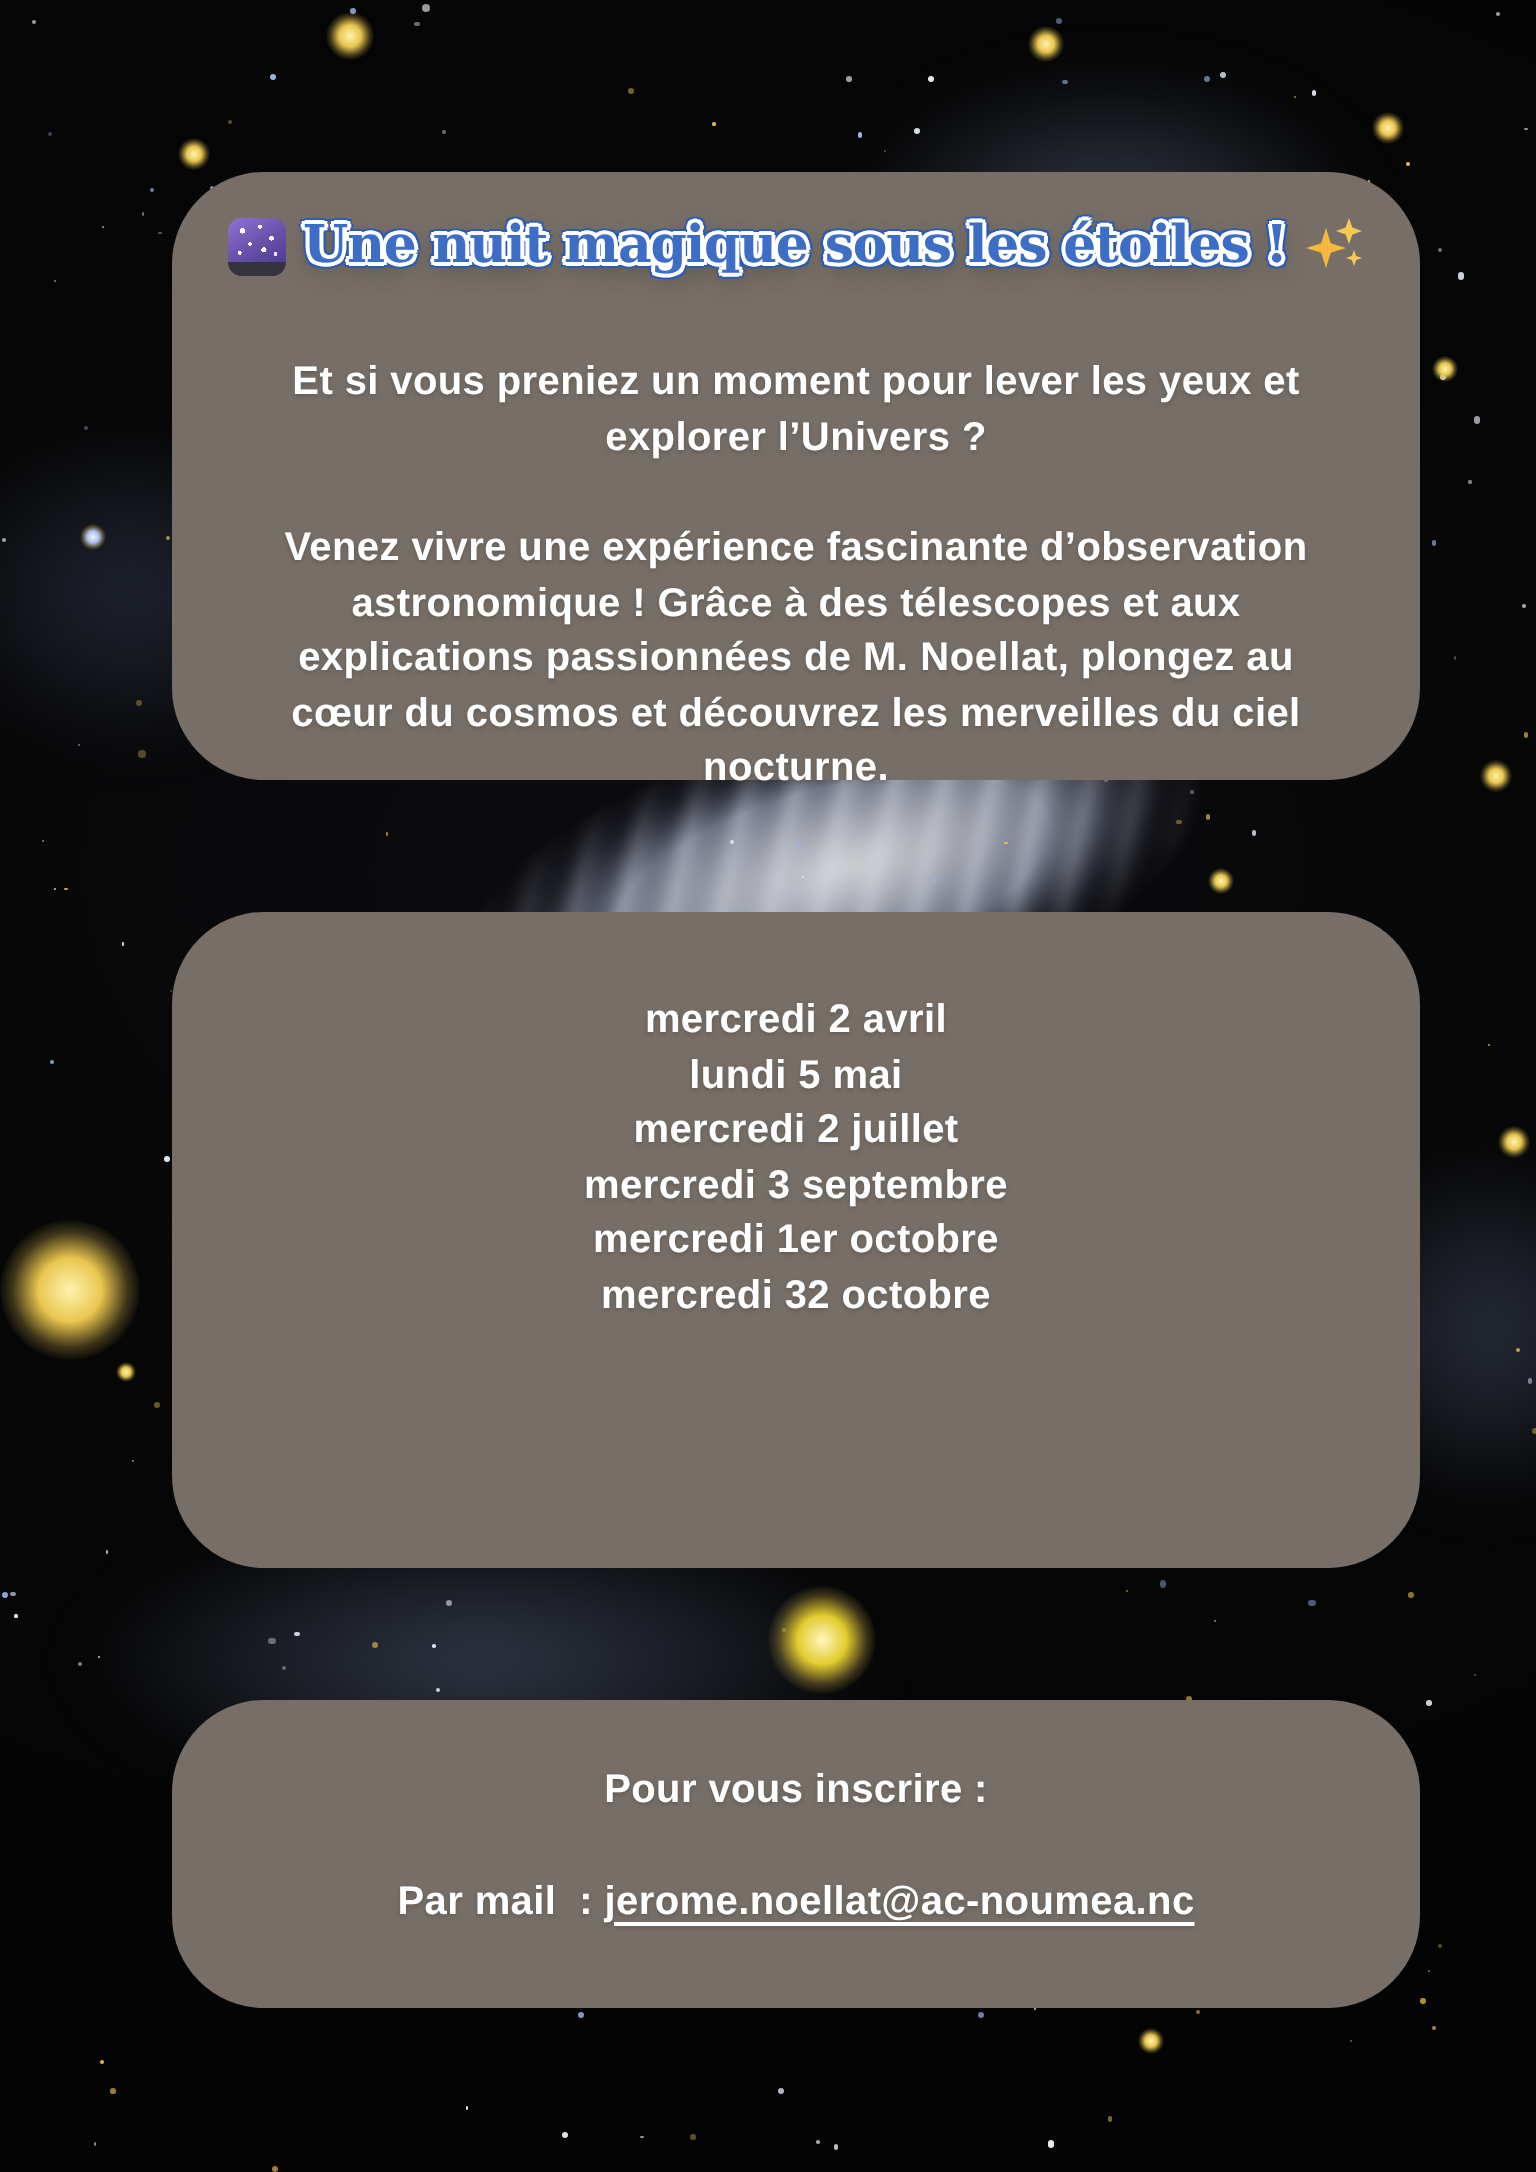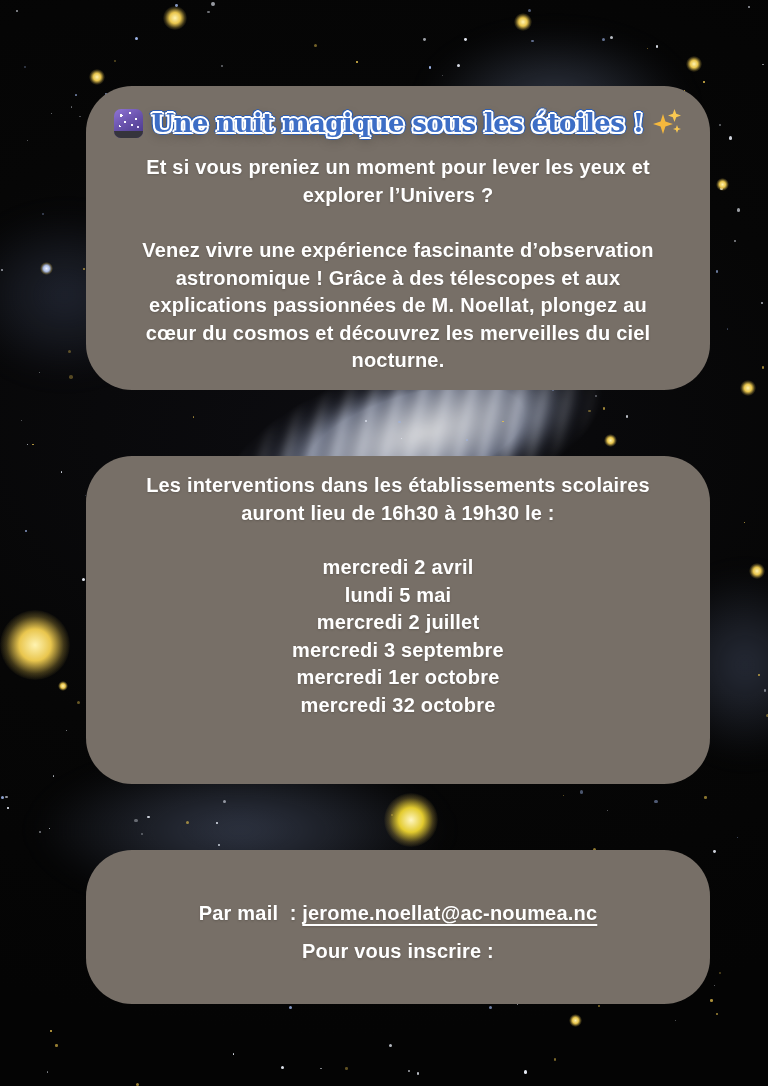--- a/index.html
+++ b/index.html
@@ -109,21 +109,21 @@
   }
   .emoji-milkyway::after {
     content: "";
     position: absolute; left: 0; right: 0; bottom: 0; height: 7px;
     background: #35343c;
   }
 
   .emoji-sparkles { flex: 0 0 auto; width: 30px; height: 30px; }
 
   
-  #hero-p1 { margin-top: 8px; }
+  #hero-p1 { margin-top: 32px; }
   #hero-p2 { margin-top: 28px; }
   #hero-p2 strong { font-weight: 900; letter-spacing: 0.3px; }
 
   
   #schedule-intro { margin-top: 2px; }
   #date-list { margin-top: 27px; }
   .date-item { line-height: 27.5px; }
 
   
   #signup-heading { margin-top: 10px; }
@@ -453,29 +453,28 @@
         <path d="M10 6 L12.4 13.6 L20 16 L12.4 18.4 L10 26 L7.6 18.4 L0 16 L7.6 13.6 Z" fill="#F5B83D"></path>
         <path d="M21.5 1 L23.2 5.8 L28 7.5 L23.2 9.2 L21.5 14 L19.8 9.2 L15 7.5 L19.8 5.8 Z" fill="#F9C851"></path>
         <path d="M24 17 L25.1 20 L28 21 L25.1 22 L24 25 L22.9 22 L20 21 L22.9 20 Z" fill="#F9C851"></path>
       </svg>
     </div>
     <p class="body-text" id="hero-p1">Et si vous preniez un moment pour lever les yeux et explorer l’Univers ?</p>
     <p class="body-text" id="hero-p2"><span>Venez vivre une expérience fascinante d’observation astronomique ! Grâce à des télescopes et aux explications passionnées de </span><strong>M. Noellat</strong><span>, plongez au cœur du cosmos et découvrez les merveilles du ciel nocturne.</span></p>
   </div>
 
   <div class="card" id="schedule-card">
-    <p class="body-text" id="schedule-intro">Les interventions dans les établissements scolaires auront lieu de 16h30 à 19h30 le :</p>
     <div class="body-text" id="date-list">
       <div class="date-item">mercredi 2 avril</div>
       <div class="date-item">lundi 5 mai</div>
       <div class="date-item">mercredi 2 juillet</div>
       <div class="date-item">mercredi 3 septembre</div>
       <div class="date-item">mercredi 1er octobre</div>
       <div class="date-item">mercredi 32 octobre</div>
     </div>
   </div>
 
   <div class="card" id="signup-card">
+    <p class="body-text" id="signup-heading">Pour vous inscrire :</p>
     <p class="body-text" id="signup-mail-row"><span id="mail-label">Par mail  :</span> <a id="email-link" href="#">jerome.noellat@ac-noumea.nc</a></p>
-    <p class="body-text" id="signup-heading">Pour vous inscrire :</p>
   </div>
 
 </div>
 
 </body></html>

